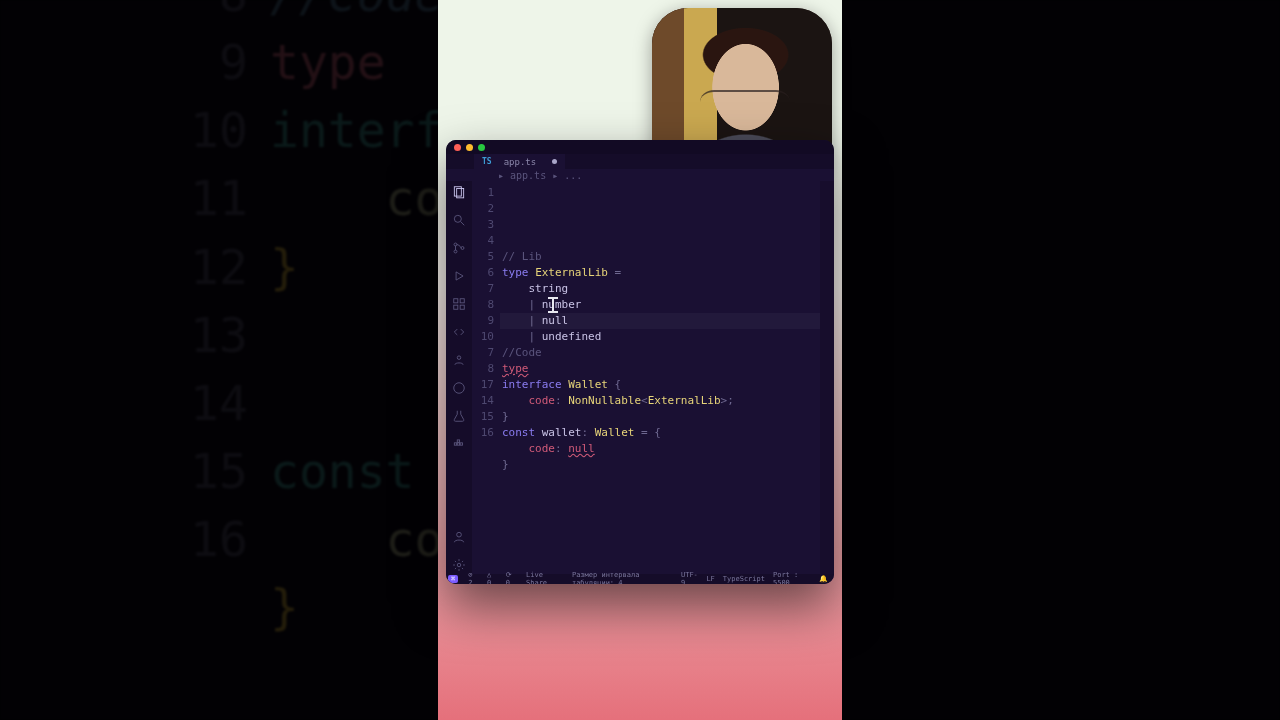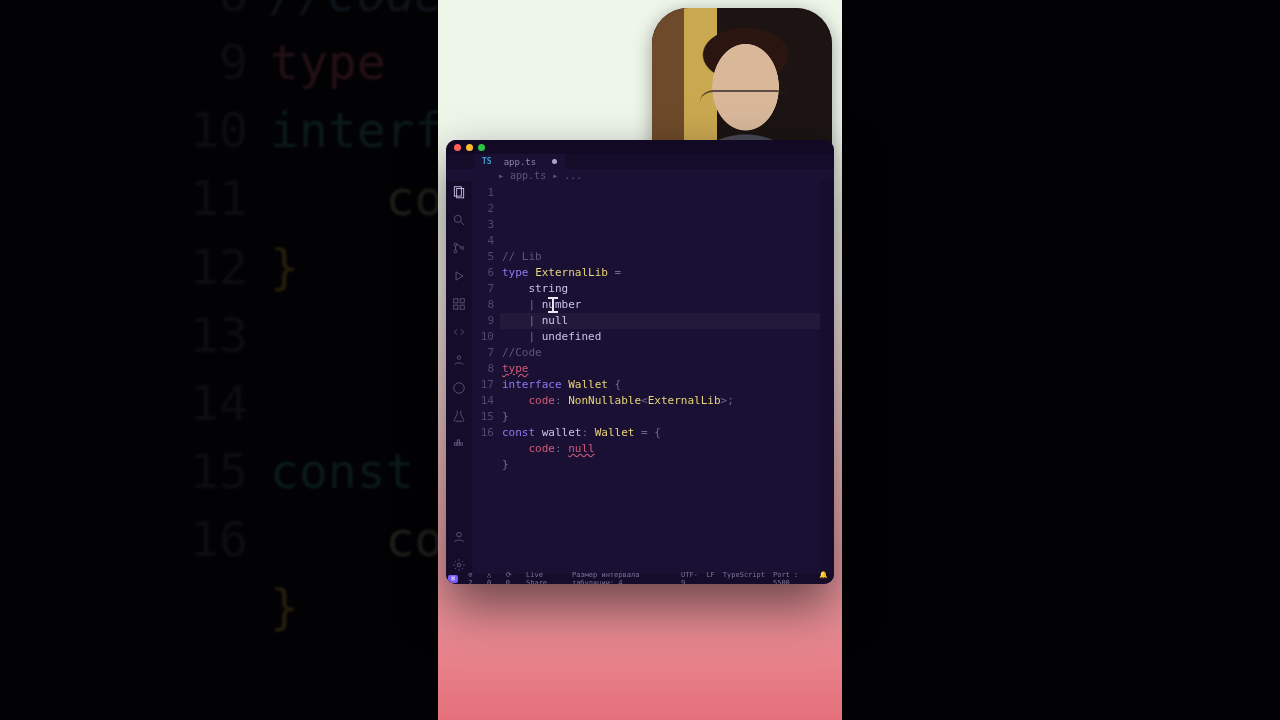--- a/index.html
+++ b/index.html
@@ -68,21 +68,21 @@
   .c-ty{color:#e7d479}
   .c-op{color:#6e6890}
   .c-id{color:#c9c3e6}
   .c-prop{color:#d05a78}
   .c-err{color:#d05a78;text-decoration:underline wavy #d05a78}
 
   
   .status{position:absolute;left:0;right:0;bottom:0;height:10px;background:#150c29;
           display:flex;align-items:center;color:#7a769c;font-size:7px;gap:10px;padding:0 6px}
   .status .l{display:flex;gap:8px;align-items:center}
-  .status .r{margin-left:auto;display:flex;gap:8px;}
+  .status .r{margin-left:auto;display:flex;gap:8px;align-items:center}
   .status .pill{background:#7c5cff;color:#fff;border-radius:2px;padding:0 3px;margin-left:-4px}
 </style>
 </head>
 <body>
 
 <div class="bg">
   <div class="gut">
     <div>8</div>
     <div>9</div>
     <div>10</div>

